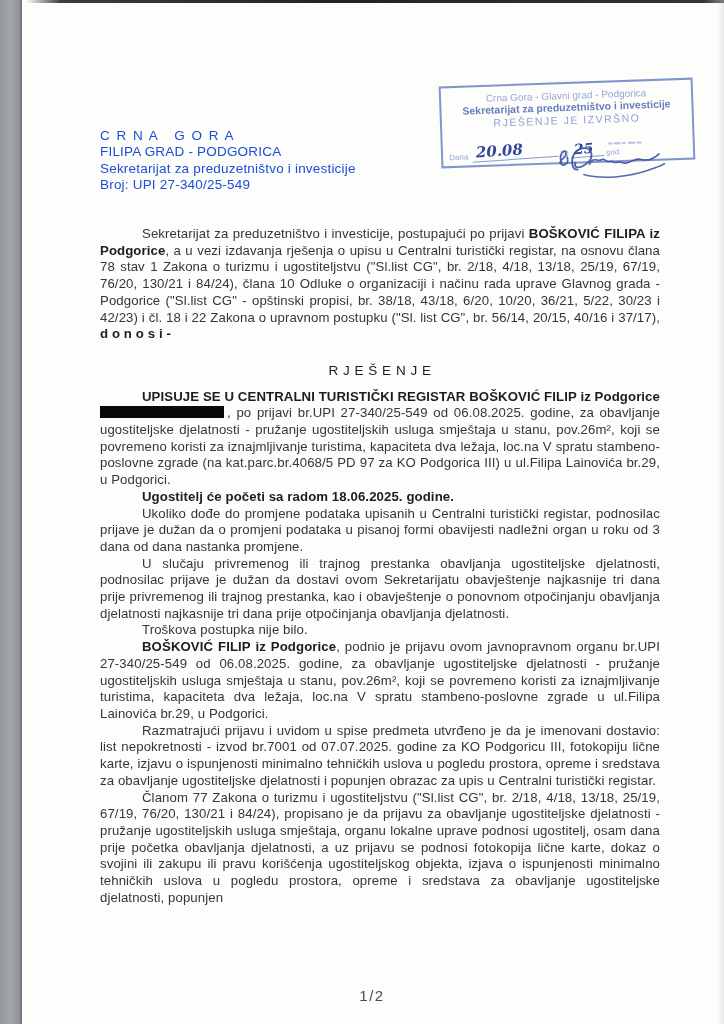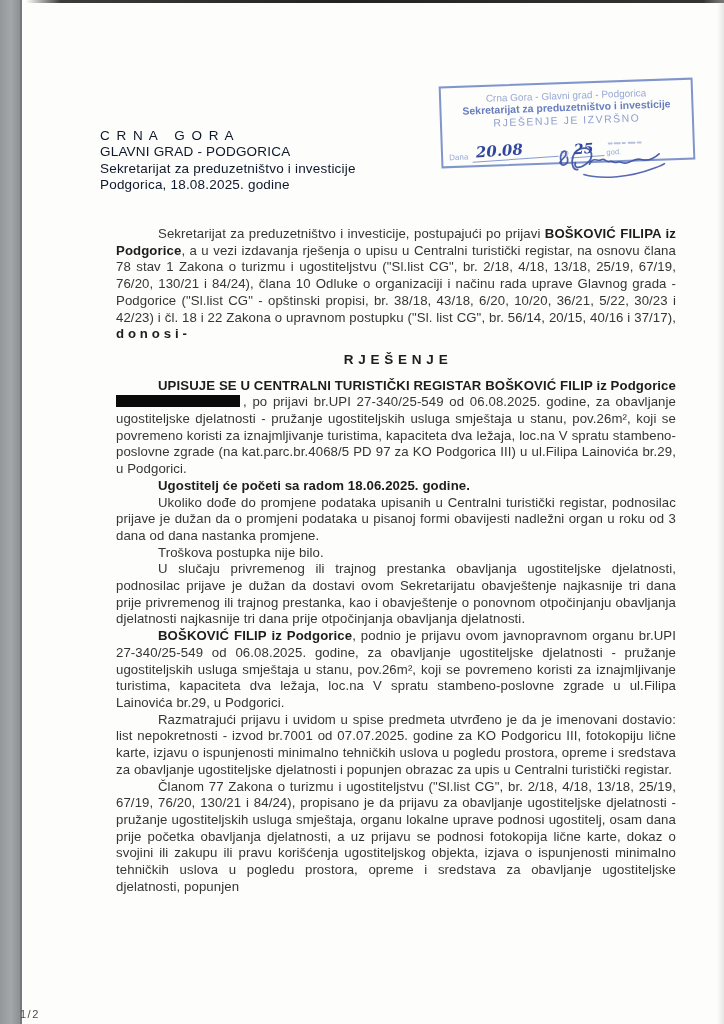--- a/index.html
+++ b/index.html
@@ -19,21 +19,21 @@
     position:absolute; left:26px; right:0; top:0; height:3px;
     background:linear-gradient(90deg, rgba(45,45,45,0) 0%, #3c3c3c 5%, #232323 45%, #343434 97%, rgba(52,52,52,.6) 100%);
   }
   .scan-right {
     position:absolute; right:0; top:0; width:7px; height:1024px;
     background:linear-gradient(270deg, rgba(0,0,0,.09), rgba(0,0,0,0));
   }
   
   .letterhead {
     position:absolute; left:100px; top:128px;
-    font-size:13.5px; line-height:16.4px; color:#0f172a; letter-spacing:.2px;
+    font-size:13.5px; line-height:16.4px; color:#1d4ed8; letter-spacing:.2px;
   }
   .letterhead .country { white-space:pre; letter-spacing:1.5px; }
   
   .stamp-wrap {
     position:absolute; left:440px; top:82px; width:254px;
     transform:rotate(-2deg); color:#7388c5;
   }
   .stamp-box { border:2px solid rgba(106,130,195,.85); padding:6px 6px 4px; }
   .stamp-l1 { font-size:10px; text-align:center; color:rgba(128,146,202,.8); }
   .stamp-l2 { font-size:10.5px; font-weight:bold; text-align:center; color:rgba(96,118,184,.95); }
@@ -42,53 +42,53 @@
   .stamp-date .lbl { font-size:8px; color:rgba(128,146,202,.8); margin-right:4px; }
   .hw { font-family:"DejaVu Serif", serif; font-style:italic; font-weight:bold; color:#31479c; }
   .hw1 { font-size:15px; border-bottom:1.5px solid rgba(106,130,195,.8);
          min-width:74px; padding:0 8px 0 4px; transform:rotate(-2deg); }
   .tiny { font-size:7.5px; color:rgba(128,146,202,.8); margin:0 2px; }
   .hw2 { font-size:14px; border-bottom:1.5px solid rgba(106,130,195,.8);
          min-width:26px; padding:0 4px; transform:rotate(-2deg); }
   .sig-svg { position:absolute; right:-2px; bottom:-22px; }
   
   .doc-body {
-    position:absolute; left:116px; top:226px; width:560px;
+    position:absolute; left:100px; top:226px; width:560px;
     font-size:13.2px; line-height:16.7px; color:#363636;
     text-align:justify; letter-spacing:.1px;
   }
   .para { margin:0; text-indent:42px; }
   .b { font-weight:bold; color:#1d1d1d; }
   .doc-title {
-    font-size:13.5px; font-weight:bold; text-align:center;
-    margin:9px 0 9px; color:#1d1d1d; letter-spacing:.5px; text-indent:0;
+    font-size:13.5px; font-weight:normal; text-align:center;
+    margin:20px 0 9px; color:#1d1d1d; letter-spacing:.5px; text-indent:0;
   }
   .redact {
     display:inline-block; width:124px; height:12px; background:#0a0a0a;
     vertical-align:-1px; margin-right:3px;
   }
   .footer {
-    position:absolute; left:20px; right:0; bottom:4px; text-align:left;
-    font-size:11px; color:#4c4c4c; letter-spacing:1.5px;
+    position:absolute; left:20px; right:0; bottom:20px; text-align:center;
+    font-size:15px; color:#4c4c4c; letter-spacing:1.5px;
   }
 </style>
 </head>
 <body>
 
 <div class="sheet">
 
   <div class="scan-left"></div>
   <div class="scan-top"></div>
   <div class="scan-right"></div>
 
   <div class="letterhead">
     <div class="country">C R N A   G O R A</div>
-    <div>GLAVNI GRAD - PODGORICA</div>
+    <div>FILIPA GRAD - PODGORICA</div>
     <div>Sekretarijat za preduzetništvo i investicije</div>
-    <div>Podgorica, 18.08.2025. godine</div>
+    <div>Broj: UPI 27-340/25-549</div>
   </div>
 
   <div class="stamp-wrap">
     <div class="stamp-box">
       <div class="stamp-l1">Crna Gora - Glavni grad - Podgorica</div>
       <div class="stamp-l2">Sekretarijat za preduzetništvo i investicije</div>
       <div class="stamp-l3">RJEŠENJE JE IZVRŠNO</div>
       <div class="stamp-date">
         <span class="lbl">Dana</span>
         <span class="hw hw1">20.08</span>
@@ -110,22 +110,22 @@
 
   <div class="doc-body">
     <p class="para"><span>Sekretarijat za preduzetništvo i investicije, postupajući po prijavi </span><span class="b">BOŠKOVIĆ FILIPA iz Podgorice</span><span>, a u vezi izdavanja rješenja o upisu u Centralni turistički registar, na osnovu člana 78 stav 1 Zakona o turizmu i ugostiteljstvu ("Sl.list CG", br. 2/18, 4/18, 13/18, 25/19, 67/19, 76/20, 130/21 i 84/24), člana 10 Odluke o organizaciji i načinu rada uprave Glavnog grada - Podgorice ("Sl.list CG" - opštinski propisi, br. 38/18, 43/18, 6/20, 10/20, 36/21, 5/22, 30/23 i 42/23) i čl. 18 i 22 Zakona o upravnom postupku ("Sl. list CG", br. 56/14, 20/15, 40/16 i 37/17), </span><span class="b">d o n o s i -</span></p>
 
     <h2 class="doc-title">R J E Š E N J E</h2>
 
     <p class="para"><span class="b">UPISUJE SE U CENTRALNI TURISTIČKI REGISTAR BOŠKOVIĆ FILIP iz Podgorice </span><span class="redact"></span><span>, po prijavi br.UPI 27-340/25-549 od 06.08.2025. godine, za obavljanje ugostiteljske djelatnosti - pružanje ugostiteljskih usluga smještaja u stanu, pov.26m², koji se povremeno koristi za iznajmljivanje turistima, kapaciteta dva ležaja, loc.na V spratu stambeno-poslovne zgrade (na kat.parc.br.4068/5 PD 97 za KO Podgorica III) u ul.Filipa Lainovića br.29, u Podgorici.</span></p>
 
     <p class="para b">Ugostitelj će početi sa radom 18.06.2025. godine.</p>
     <p class="para">Ukoliko dođe do promjene podataka upisanih u Centralni turistički registar, podnosilac prijave je dužan da o promjeni podataka u pisanoj formi obavijesti nadležni organ u roku od 3 dana od dana nastanka promjene.</p>
+    <p class="para">U slučaju privremenog ili trajnog prestanka obavljanja ugostiteljske djelatnosti, podnosilac prijave je dužan da dostavi ovom Sekretarijatu obavještenje najkasnije tri dana prije privremenog ili trajnog prestanka, kao i obavještenje o ponovnom otpočinjanju obavljanja djelatnosti najkasnije tri dana prije otpočinjanja obavljanja djelatnosti.</p>
     <p class="para">Troškova postupka nije bilo.</p>
-    <p class="para">U slučaju privremenog ili trajnog prestanka obavljanja ugostiteljske djelatnosti, podnosilac prijave je dužan da dostavi ovom Sekretarijatu obavještenje najkasnije tri dana prije privremenog ili trajnog prestanka, kao i obavještenje o ponovnom otpočinjanju obavljanja djelatnosti najkasnije tri dana prije otpočinjanja obavljanja djelatnosti.</p>
 
 
     <p class="para"><span class="b">BOŠKOVIĆ FILIP iz Podgorice</span><span>, podnio je prijavu ovom javnopravnom organu br.UPI 27-340/25-549 od 06.08.2025. godine, za obavljanje ugostiteljske djelatnosti - pružanje ugostiteljskih usluga smještaja u stanu, pov.26m², koji se povremeno koristi za iznajmljivanje turistima, kapaciteta dva ležaja, loc.na V spratu stambeno-poslovne zgrade u ul.Filipa Lainovića br.29, u Podgorici.</span></p>
 
     <p class="para">Razmatrajući prijavu i uvidom u spise predmeta utvrđeno je da je imenovani dostavio: list nepokretnosti - izvod br.7001 od 07.07.2025. godine za KO Podgoricu III, fotokopiju lične karte, izjavu o ispunjenosti minimalno tehničkih uslova u pogledu prostora, opreme i sredstava za obavljanje ugostiteljske djelatnosti i popunjen obrazac za upis u Centralni turistički registar.</p>
     <p class="para">Članom 77 Zakona o turizmu i ugostiteljstvu ("Sl.list CG", br. 2/18, 4/18, 13/18, 25/19, 67/19, 76/20, 130/21 i 84/24), propisano je da prijavu za obavljanje ugostiteljske djelatnosti - pružanje ugostiteljskih usluga smještaja, organu lokalne uprave podnosi ugostitelj, osam dana prije početka obavljanja djelatnosti, a uz prijavu se podnosi fotokopija lične karte, dokaz o svojini ili zakupu ili pravu korišćenja ugostiteljskog objekta, izjava o ispunjenosti minimalno tehničkih uslova u pogledu prostora, opreme i sredstava za obavljanje ugostiteljske djelatnosti, popunjen</p>
   </div>
 
   <div class="footer">1/2</div>
 

